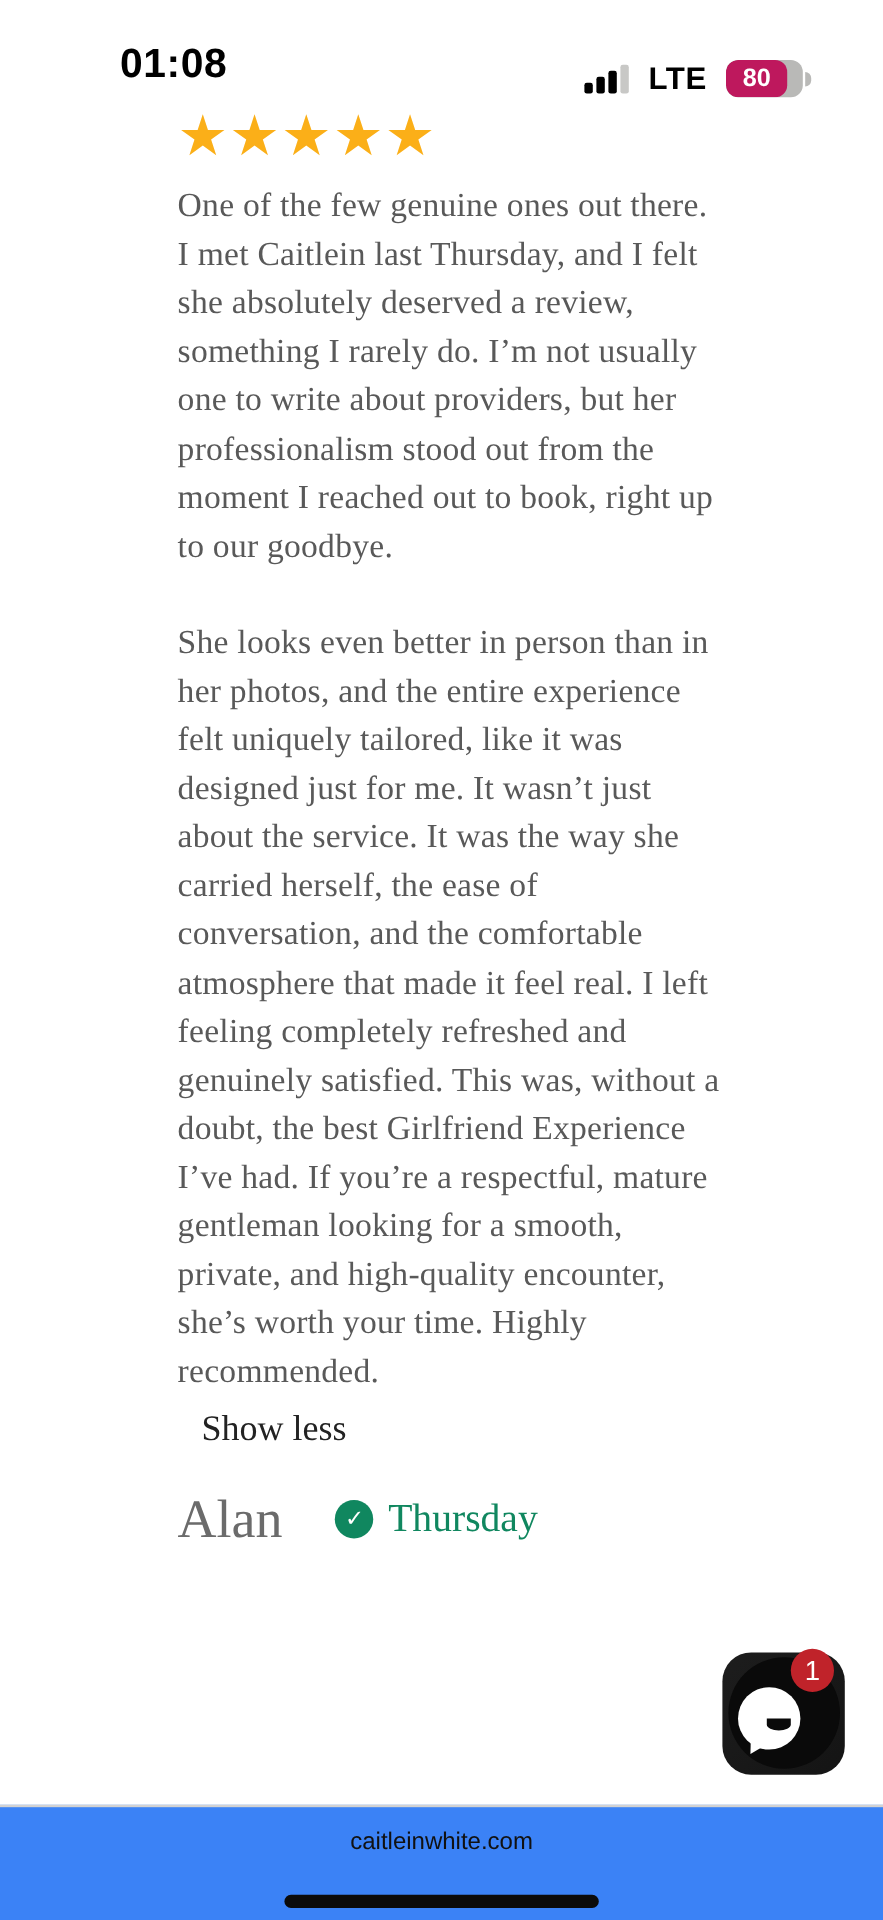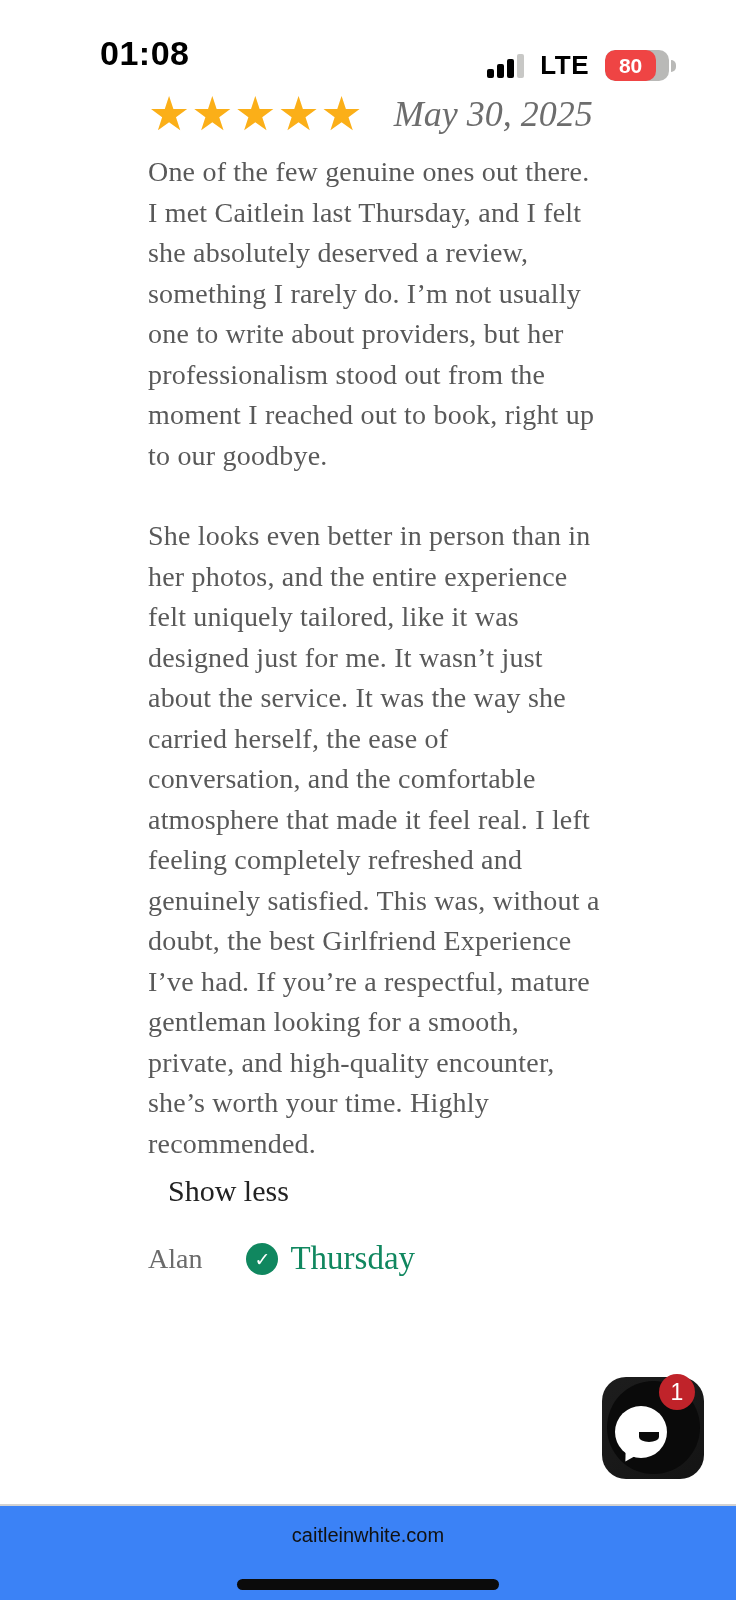--- a/index.html
+++ b/index.html
@@ -69,21 +69,21 @@
     width: 64px;
     height: 31px;
     border-radius: 10px;
     background: #b9b9b7;
     overflow: hidden;
   }
   .battery-fill {
     position: absolute;
     left: 0; top: 0; bottom: 0;
     width: 80%;
-    background: #ef4444;
+    background: #be185d;
     border-radius: 10px;
     display: flex;
     align-items: center;
     justify-content: center;
   }
   .battery-fill span {
     color: #fff;
     font-size: 21px;
     font-weight: 700;
   }
@@ -137,21 +137,21 @@
     color: #222222;
     cursor: pointer;
     text-align: right;
   }
   .author-row {
     display: flex;
     align-items: center;
     margin-top: 32px;
   }
   .author-name {
-    font-size: 28px;
+    font-size: 45px;
     color: #6b6b6b;
     margin-right: 44px;
   }
   .verified-badge {
     display: flex;
     align-items: center;
     gap: 12px;
   }
   .verified-icon {
     width: 32px;
@@ -281,21 +281,20 @@
             </div>
         </div>
         <div class="battery-cap"></div>
       </div>
     </div>
   </div>
 
   <div class="content">
     <div class="rating-row">
       <div class="stars">★★★★★</div>
-      <div class="review-date">May 30, 2025</div>
     </div>
     <div class="review-paragraph">One of the few genuine ones out there. I met Caitlein last Thursday, and I felt she absolutely deserved a review, something I rarely do. I’m not usually one to write about providers, but her professionalism stood out from the moment I reached out to book, right up to our goodbye.</div>
     <div class="review-paragraph">She looks even better in person than in her photos, and the entire experience felt uniquely tailored, like it was designed just for me. It wasn’t just about the service. It was the way she carried herself, the ease of conversation, and the comfortable atmosphere that made it feel real. I left feeling completely refreshed and genuinely satisfied. This was, without a doubt, the best Girlfriend Experience I’ve had. If you’re a respectful, mature gentleman looking for a smooth, private, and high-quality encounter, she’s worth your time. Highly recommended.</div>
     <div><span class="show-less">Show less</span></div>
     <div class="author-row">
       <div class="author-name">Alan</div>
       <div class="verified-badge">
         <div class="verified-icon">✓</div>
         <div class="verified-label">Thursday</div>
       </div>

